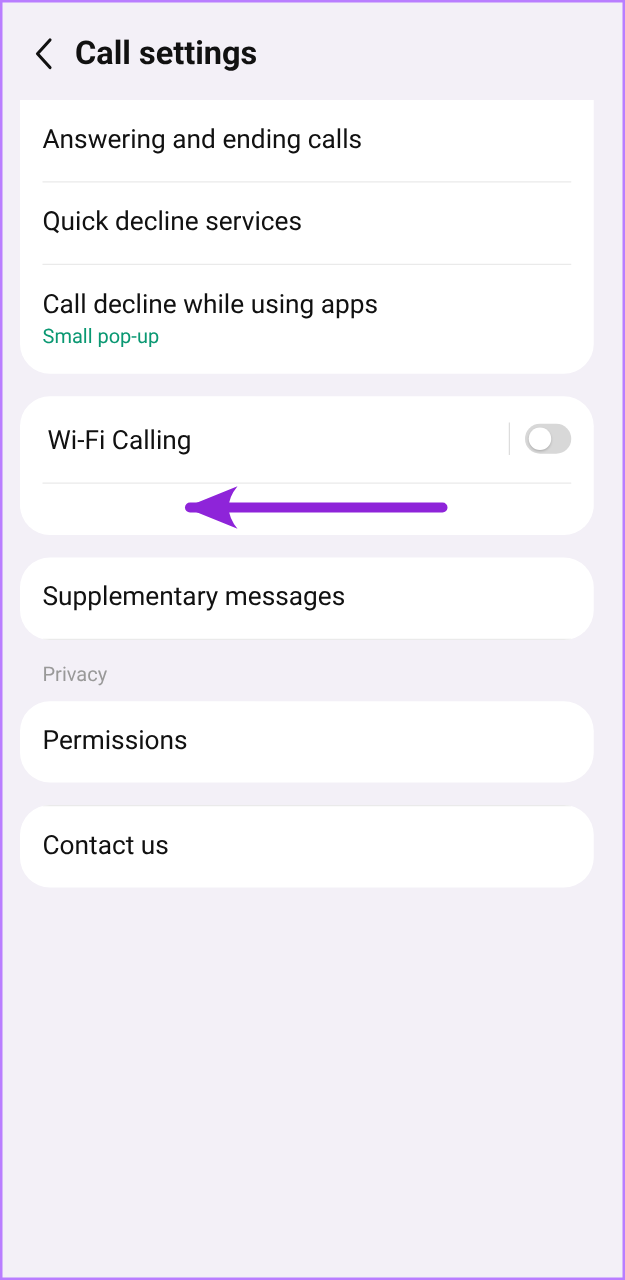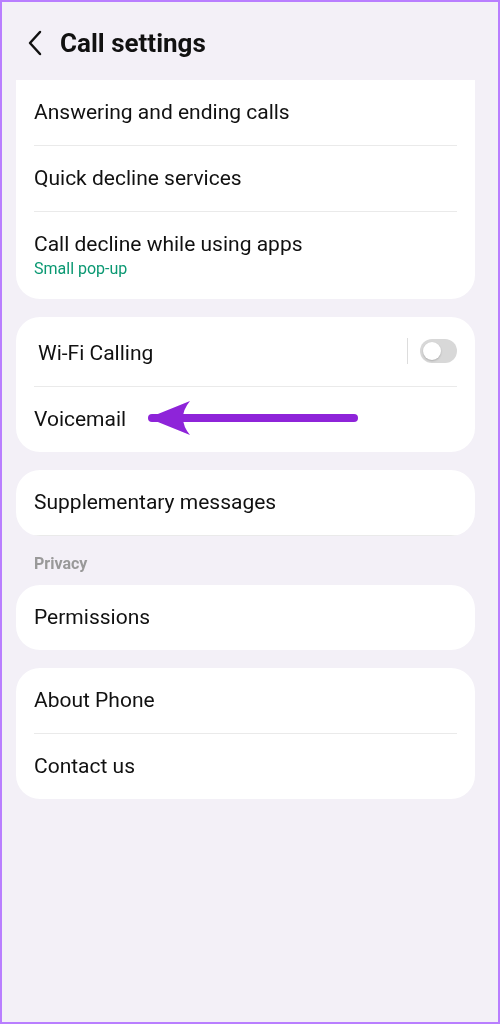--- a/index.html
+++ b/index.html
@@ -90,21 +90,21 @@
       width: 18px;
       height: 18px;
       background: #fff;
       border-radius: 50%;
       box-shadow: 0 1px 2px rgba(0,0,0,0.2);
     }
     .section-label {
       font-size: 16px;
       color: #999;
       padding: 0 32px 12px 32px;
-      font-weight: 700;
+      font-weight: 400;
     }
     .arrow-annotation {
       position: absolute;
       left: 130px;
       top: 50%;
       transform: translateY(-50%);
       pointer-events: none;
     }
     .arrow-annotation svg { width: 215px; height: 42px; }
   </style>
@@ -140,21 +140,20 @@
     <div class="row-label">Wi-Fi Calling</div>
     <div class="toggle">
       <div class="toggle-bar"></div>
       <div class="toggle-track">
         <div class="toggle-knob"></div>
       </div>
     </div>
   </div>
   <div class="divider"></div>
   <div class="row">
-    <div class="row-label">Voicemail</div>
     <div class="arrow-annotation">
       <svg viewBox="0 0 215 42">
         <path d="M 6 21 L 208 21" stroke="#8e24d9" stroke-width="8" stroke-linecap="round"></path>
         <path d="M 2 21 L 44 4 Q 30 21 44 38 Z" fill="#8e24d9"></path>
       </svg>
     </div>
   </div>
 </div>
 
 <div class="card">
@@ -166,20 +165,17 @@
 
 <div class="section-label">Privacy</div>
 
 <div class="card">
   <div class="row">
     <div class="row-label">Permissions</div>
   </div>
 </div>
 
 <div class="card">
-  <div class="row">
-    <div class="row-label">About Phone</div>
-  </div>
   <div class="divider"></div>
   <div class="row">
     <div class="row-label">Contact us</div>
   </div>
 </div>
 
 </body></html>

